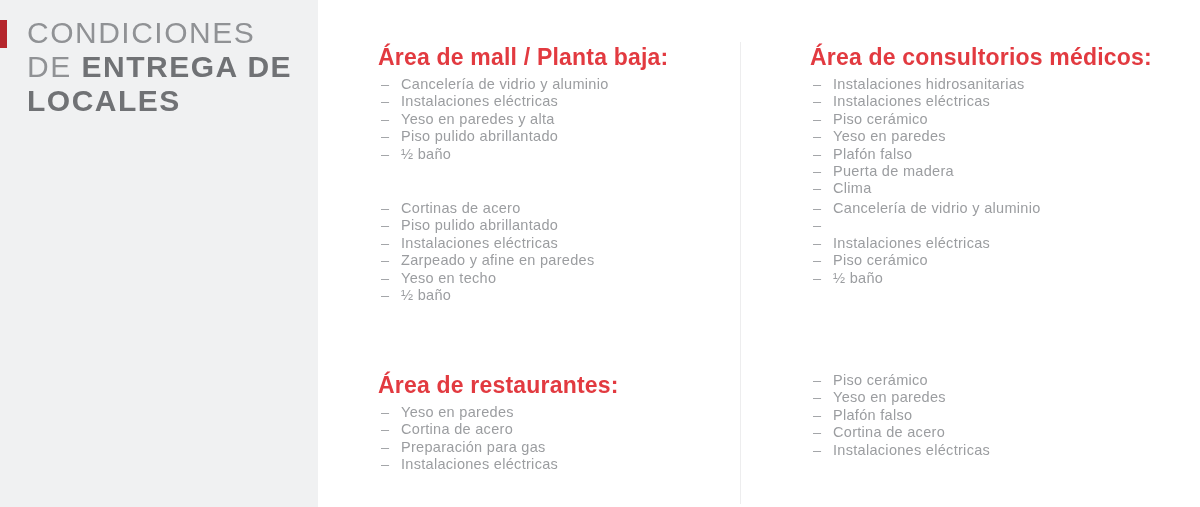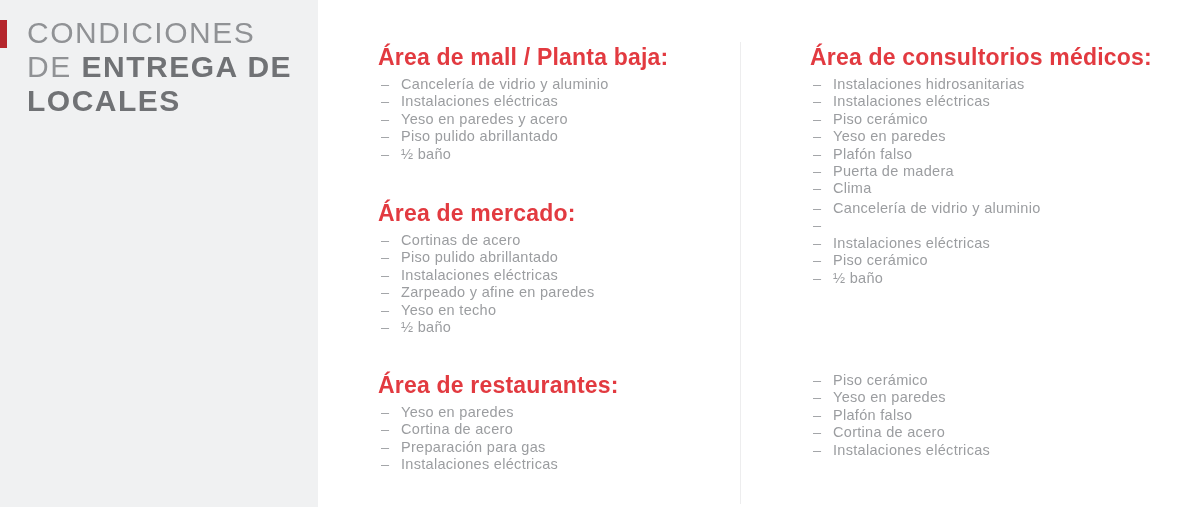--- a/index.html
+++ b/index.html
@@ -97,34 +97,33 @@
           <li>
             <span class="marker">–</span>
             <span>Cancelería de vidrio y aluminio</span>
           </li>
           <li>
             <span class="marker">–</span>
             <span>Instalaciones eléctricas</span>
           </li>
           <li>
             <span class="marker">–</span>
-            <span>Yeso en paredes y acero</span>
+            <span>Yeso en paredes y alta</span>
           </li>
           <li>
             <span class="marker">–</span>
             <span>Piso pulido abrillantado</span>
           </li>
           <li>
             <span class="marker">–</span>
             <span>½  baño</span>
           </li>
         </ul>
     </div>
     <div class="section section-2">
-      <div class="section-heading">Área de mercado:</div>
       <ul class="item-list">
           <li>
             <span class="marker">–</span>
             <span>Cortinas de acero</span>
           </li>
           <li>
             <span class="marker">–</span>
             <span>Piso pulido abrillantado</span>
           </li>
           <li>

